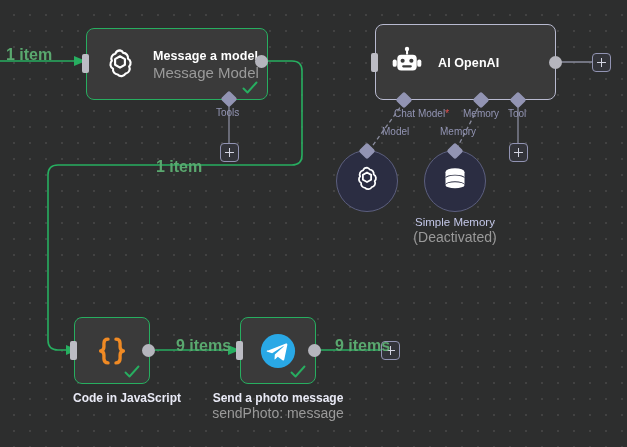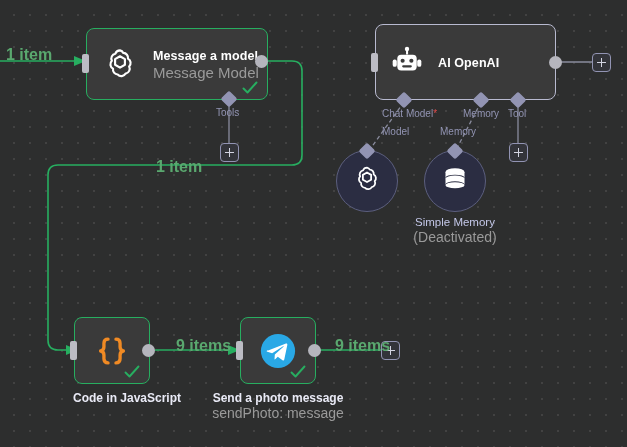--- a/index.html
+++ b/index.html
@@ -216,21 +216,21 @@
       <span class="node-text">
         <span class="node-title">AI OpenAI</span>
       </span>
     </div>
   </div>
   <div class="in-port" style="left:371px; top:53px;"></div>
   <div class="out-port" style="left:549px; top:56px;"></div>
   <div class="plus-btn" style="left:592px; top:53px;"></div>
 
   <div class="diamond" style="left:398px; top:94px;"></div>
-  <div class="lbl lbl-conn" style="left:382px; top:108px;text-align:center;">
+  <div class="lbl lbl-conn" style="left:394px; top:108px;text-align:center;">
     <span>Chat Model</span><span class="lbl-req">*</span>
   </div>
 
   <div class="diamond" style="left:475px; top:94px;"></div>
   <div class="lbl lbl-conn" style="left:463px; top:108px;">Memory</div>
 
   <div class="diamond" style="left:512px; top:94px;"></div>
   <div class="lbl lbl-conn" style="left:508px; top:108px;">Tool</div>
   <div class="plus-btn" style="left:509px; top:143px;"></div>
 

